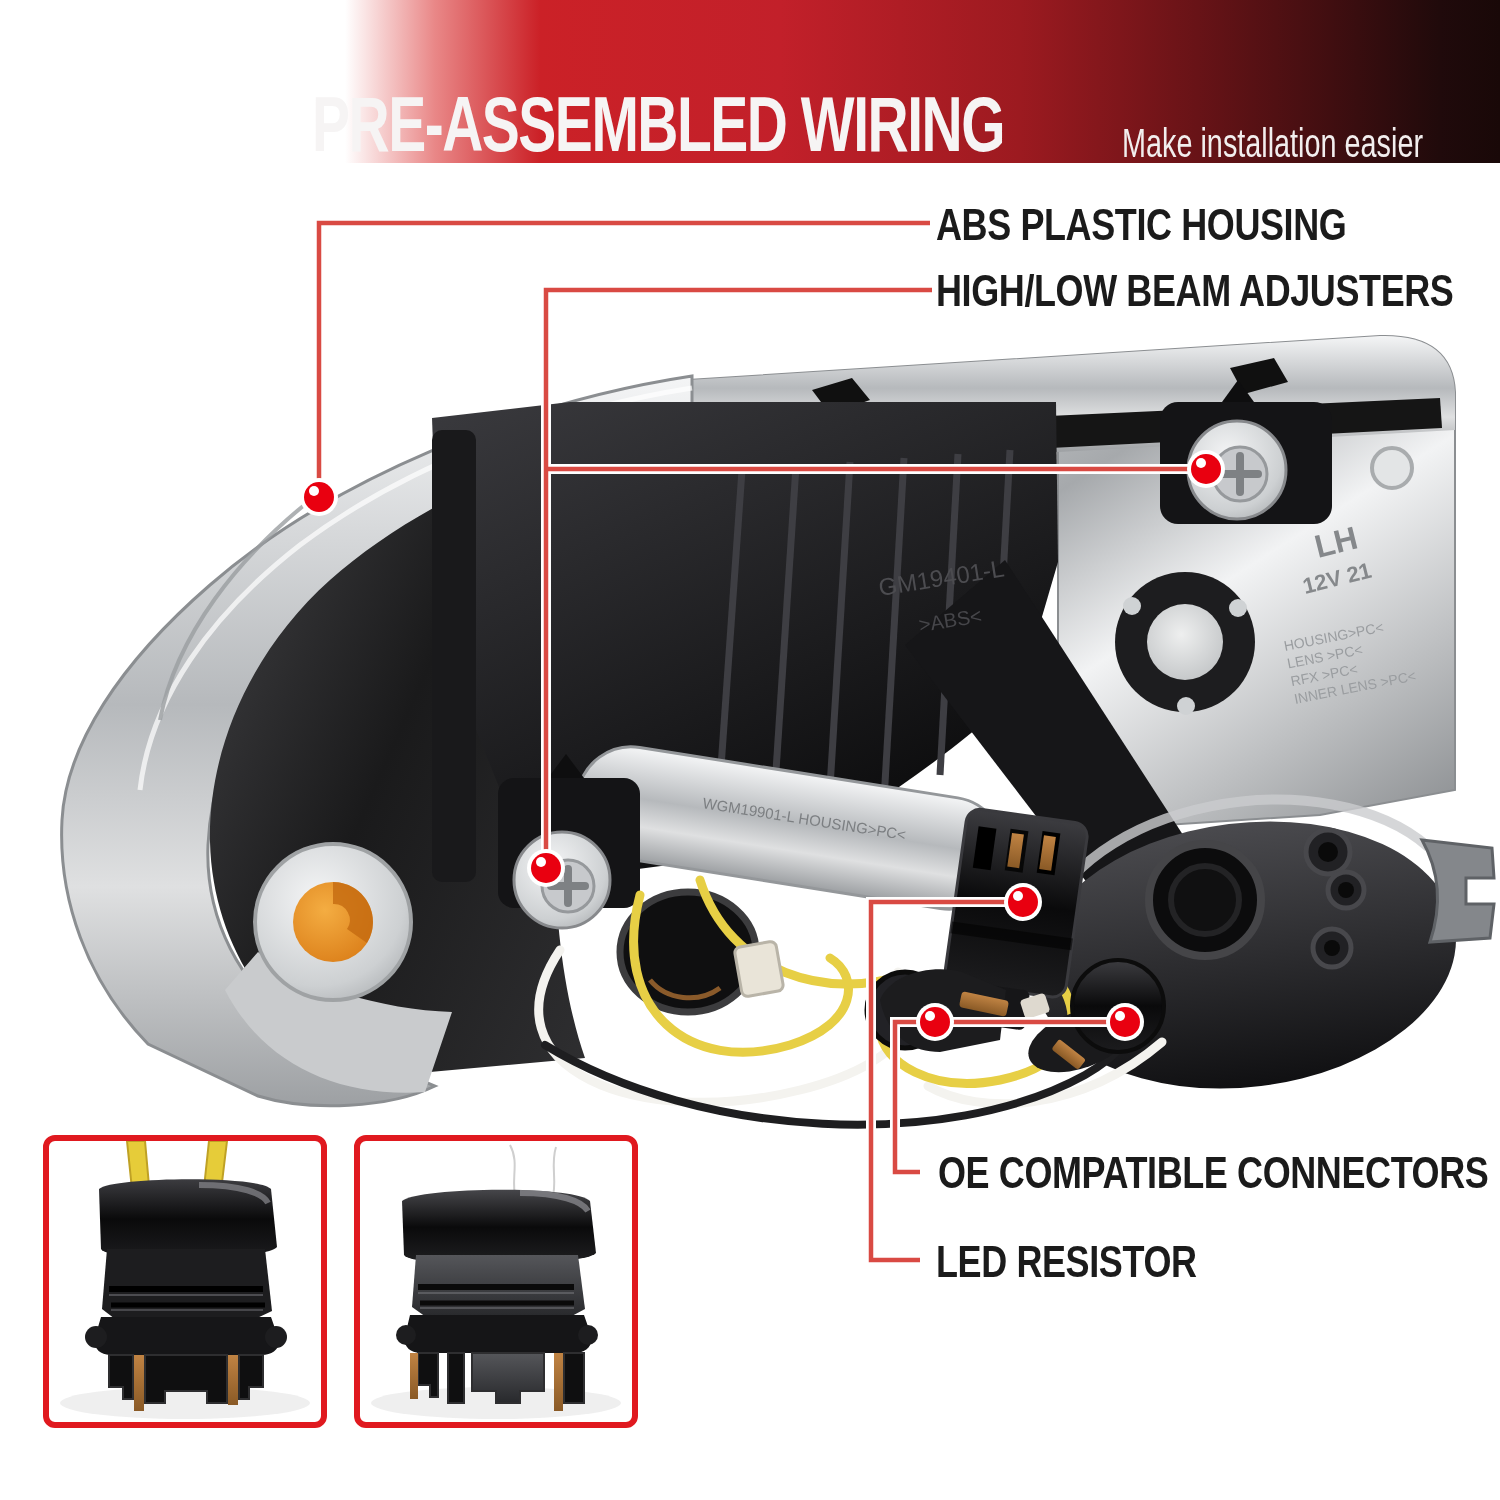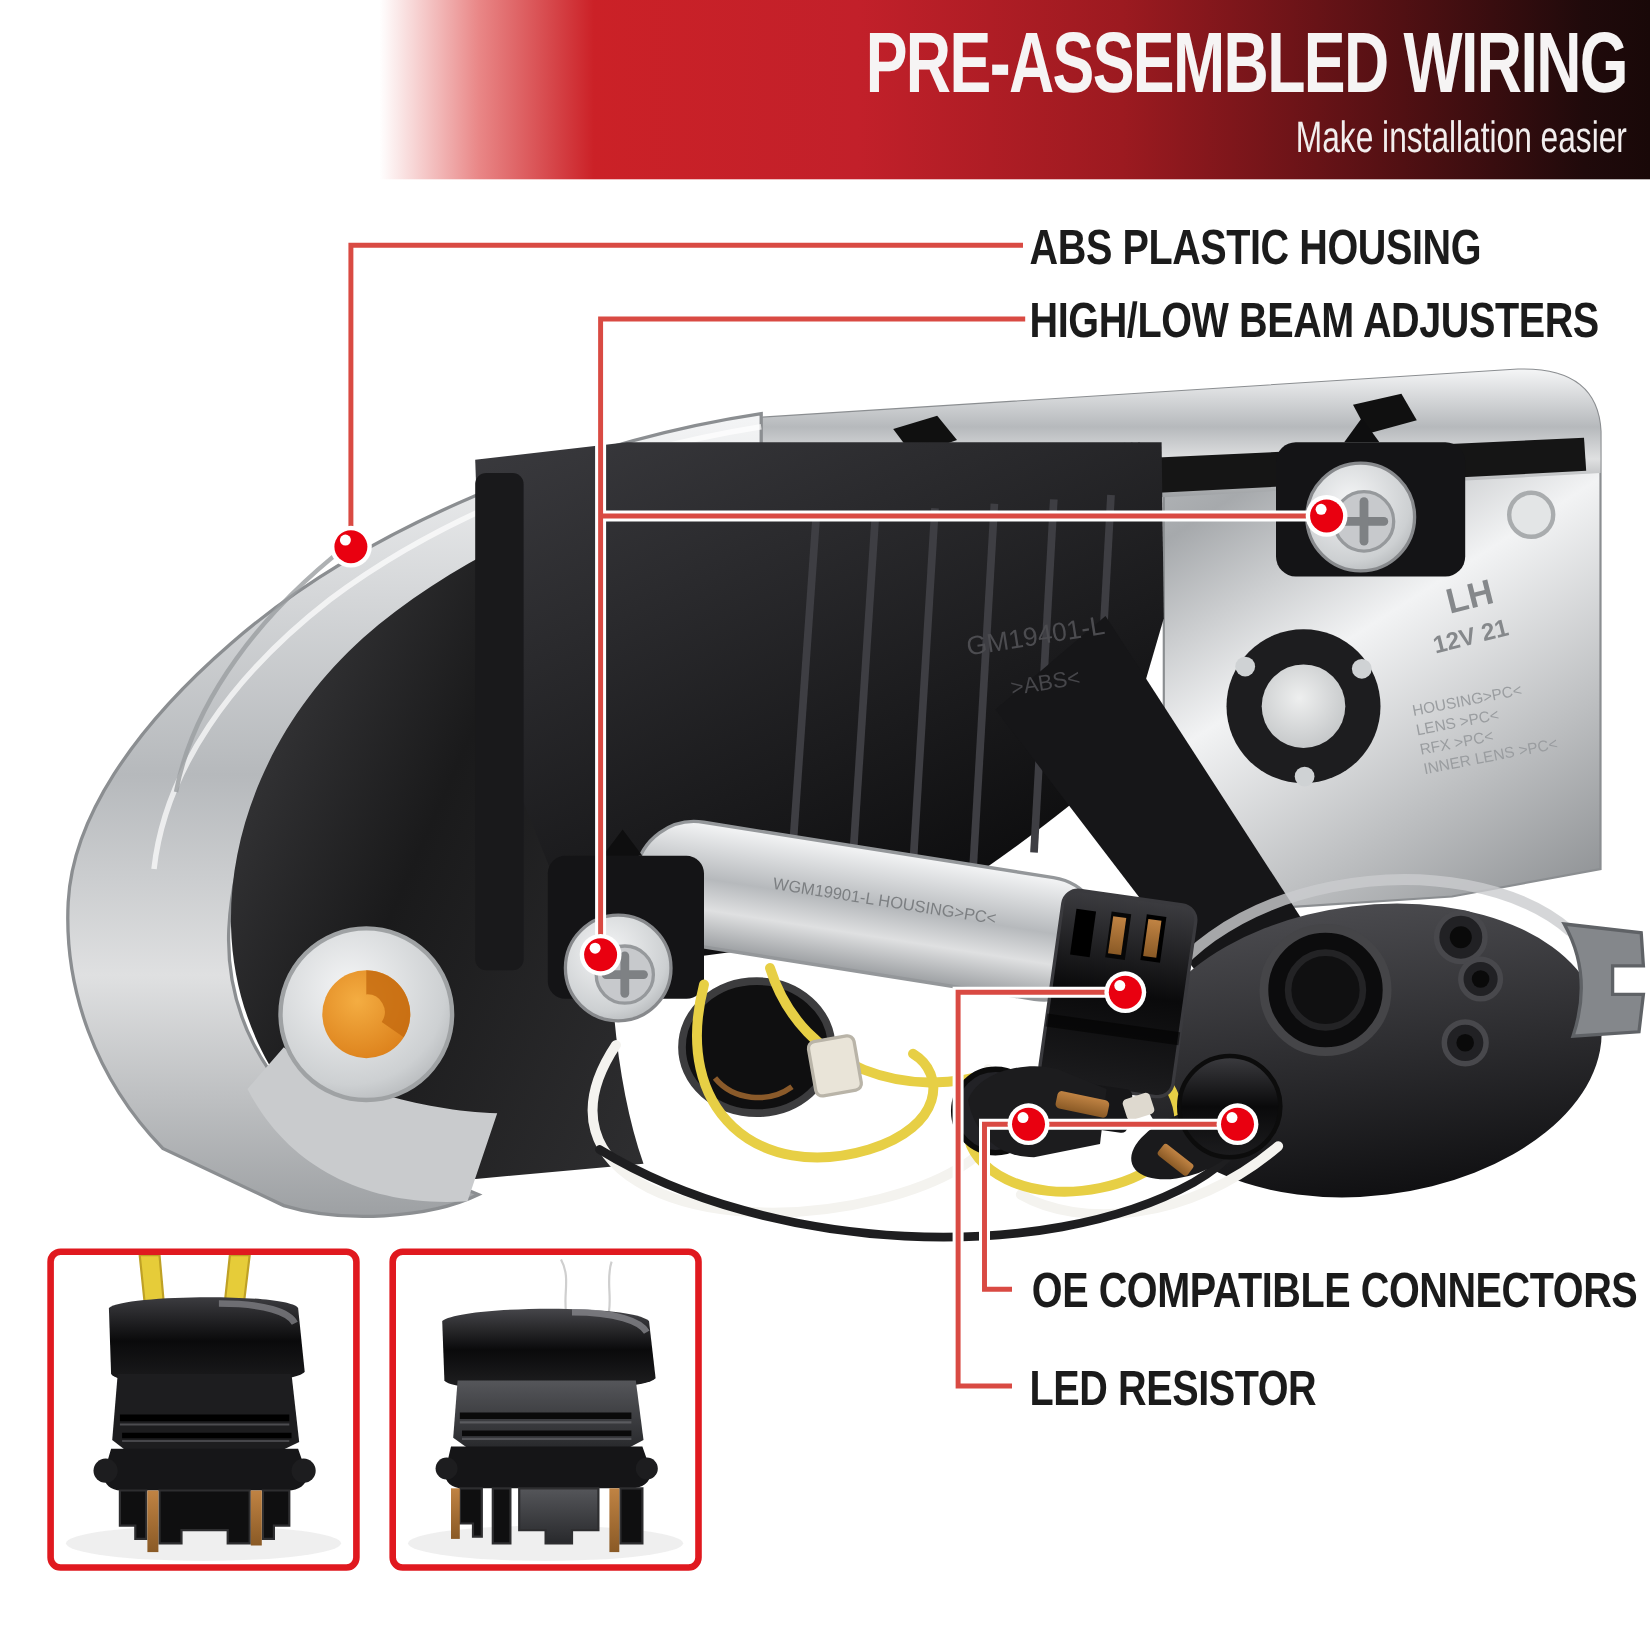--- a/index.html
+++ b/index.html
@@ -2,21 +2,21 @@
 <html><head>
 <meta charset="utf-8">
 <style>
   html,body{margin:0;padding:0;background:#ffffff;}
   .stage{position:relative;width:1500px;height:1500px;background:#ffffff;overflow:hidden;
          font-family:"Liberation Sans",sans-serif;}
   
   .banner{position:absolute;left:0;top:0;width:1500px;height:163px;
     background:linear-gradient(to right,#ffffff 0%,#ffffff 23%,#e98787 29%,#cb2127 36%,
                #c2202a 52%,#9c1a20 68%,#511013 85%,#200a0b 96%,#190808 100%);
-    display:flex;flex-direction:column;align-items:flex-end;justify-content:center;
+    display:flex;flex-direction:row;align-items:flex-end;justify-content:center;
     padding-right:21px;box-sizing:border-box;}
   .banner-title{color:#f6f4f4;font-weight:700;font-size:78px;letter-spacing:-2px;line-height:1;
     transform:scaleX(.73);transform-origin:right center;white-space:nowrap;}
   .banner-sub{color:#f2eeee;font-weight:400;font-size:40px;line-height:1;margin-top:9px;
     transform:scaleX(.72);transform-origin:right center;white-space:nowrap;}
   
   .callout-label{position:absolute;color:#1b1b1b;font-weight:700;font-size:45px;line-height:1;
     letter-spacing:-.5px;transform:scaleX(.8);transform-origin:left center;white-space:nowrap;}
   .lbl-abs{left:936px;top:202px;}
   .lbl-adj{left:936px;top:268px;}

